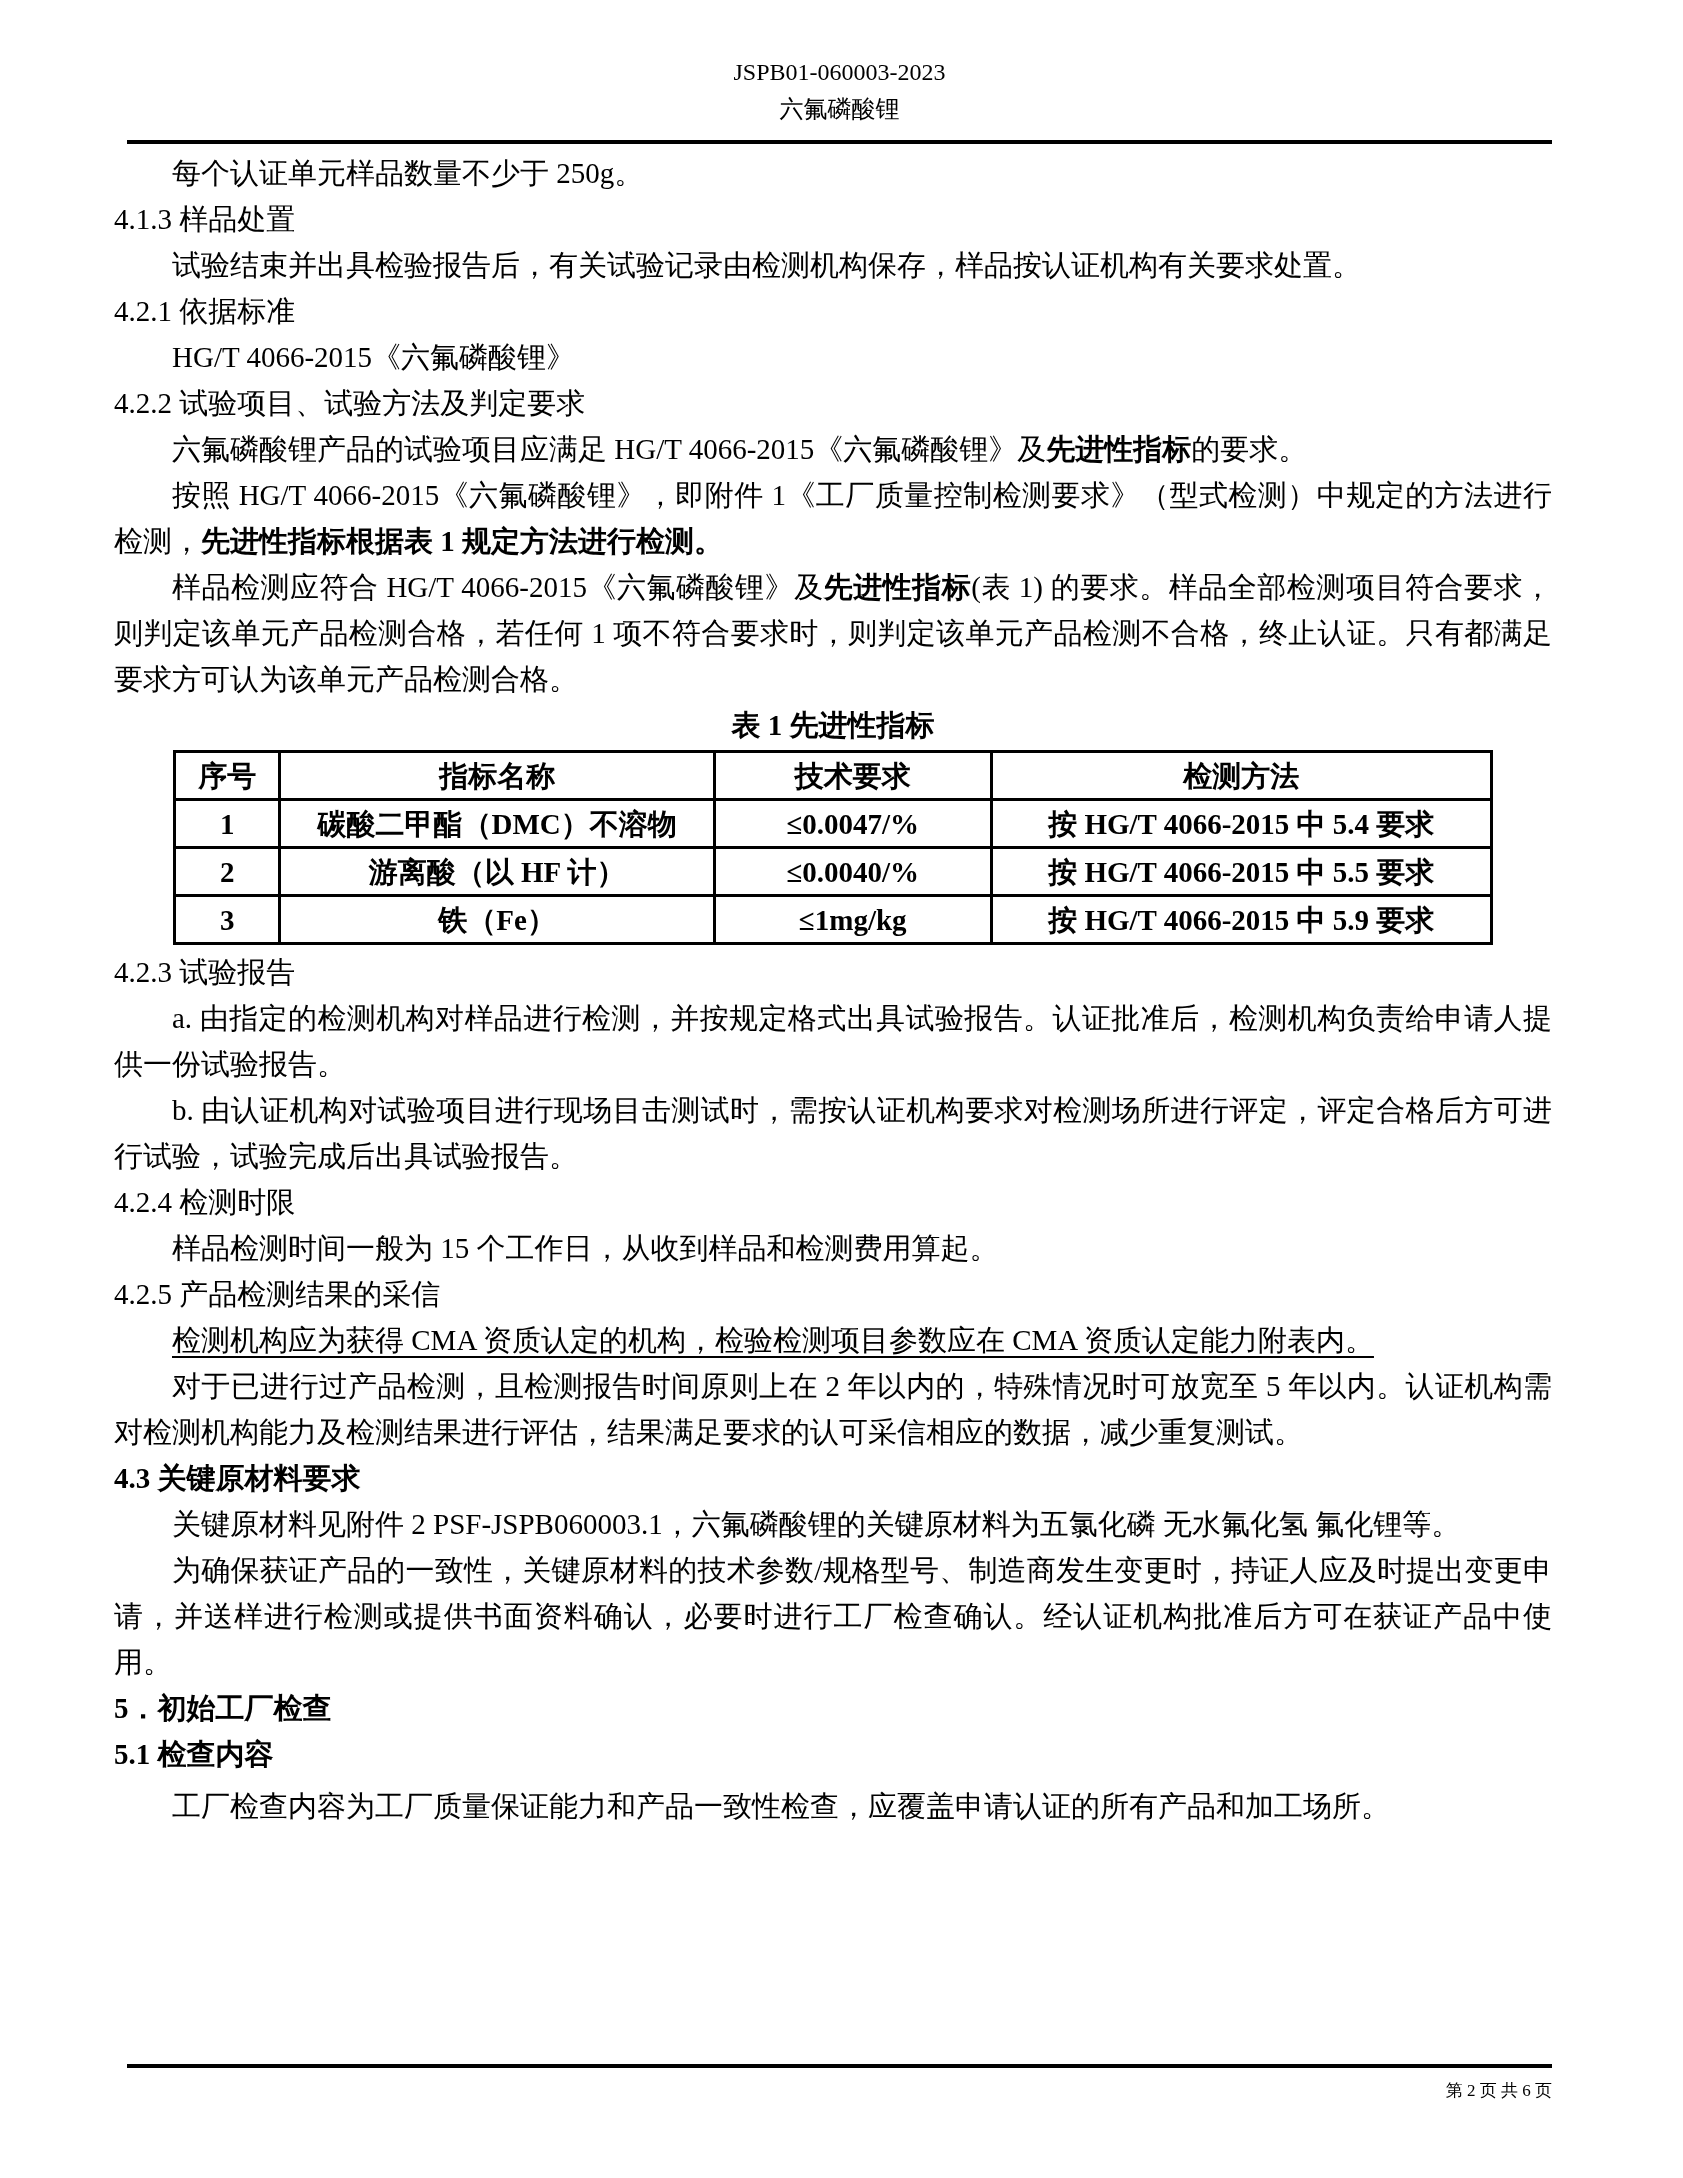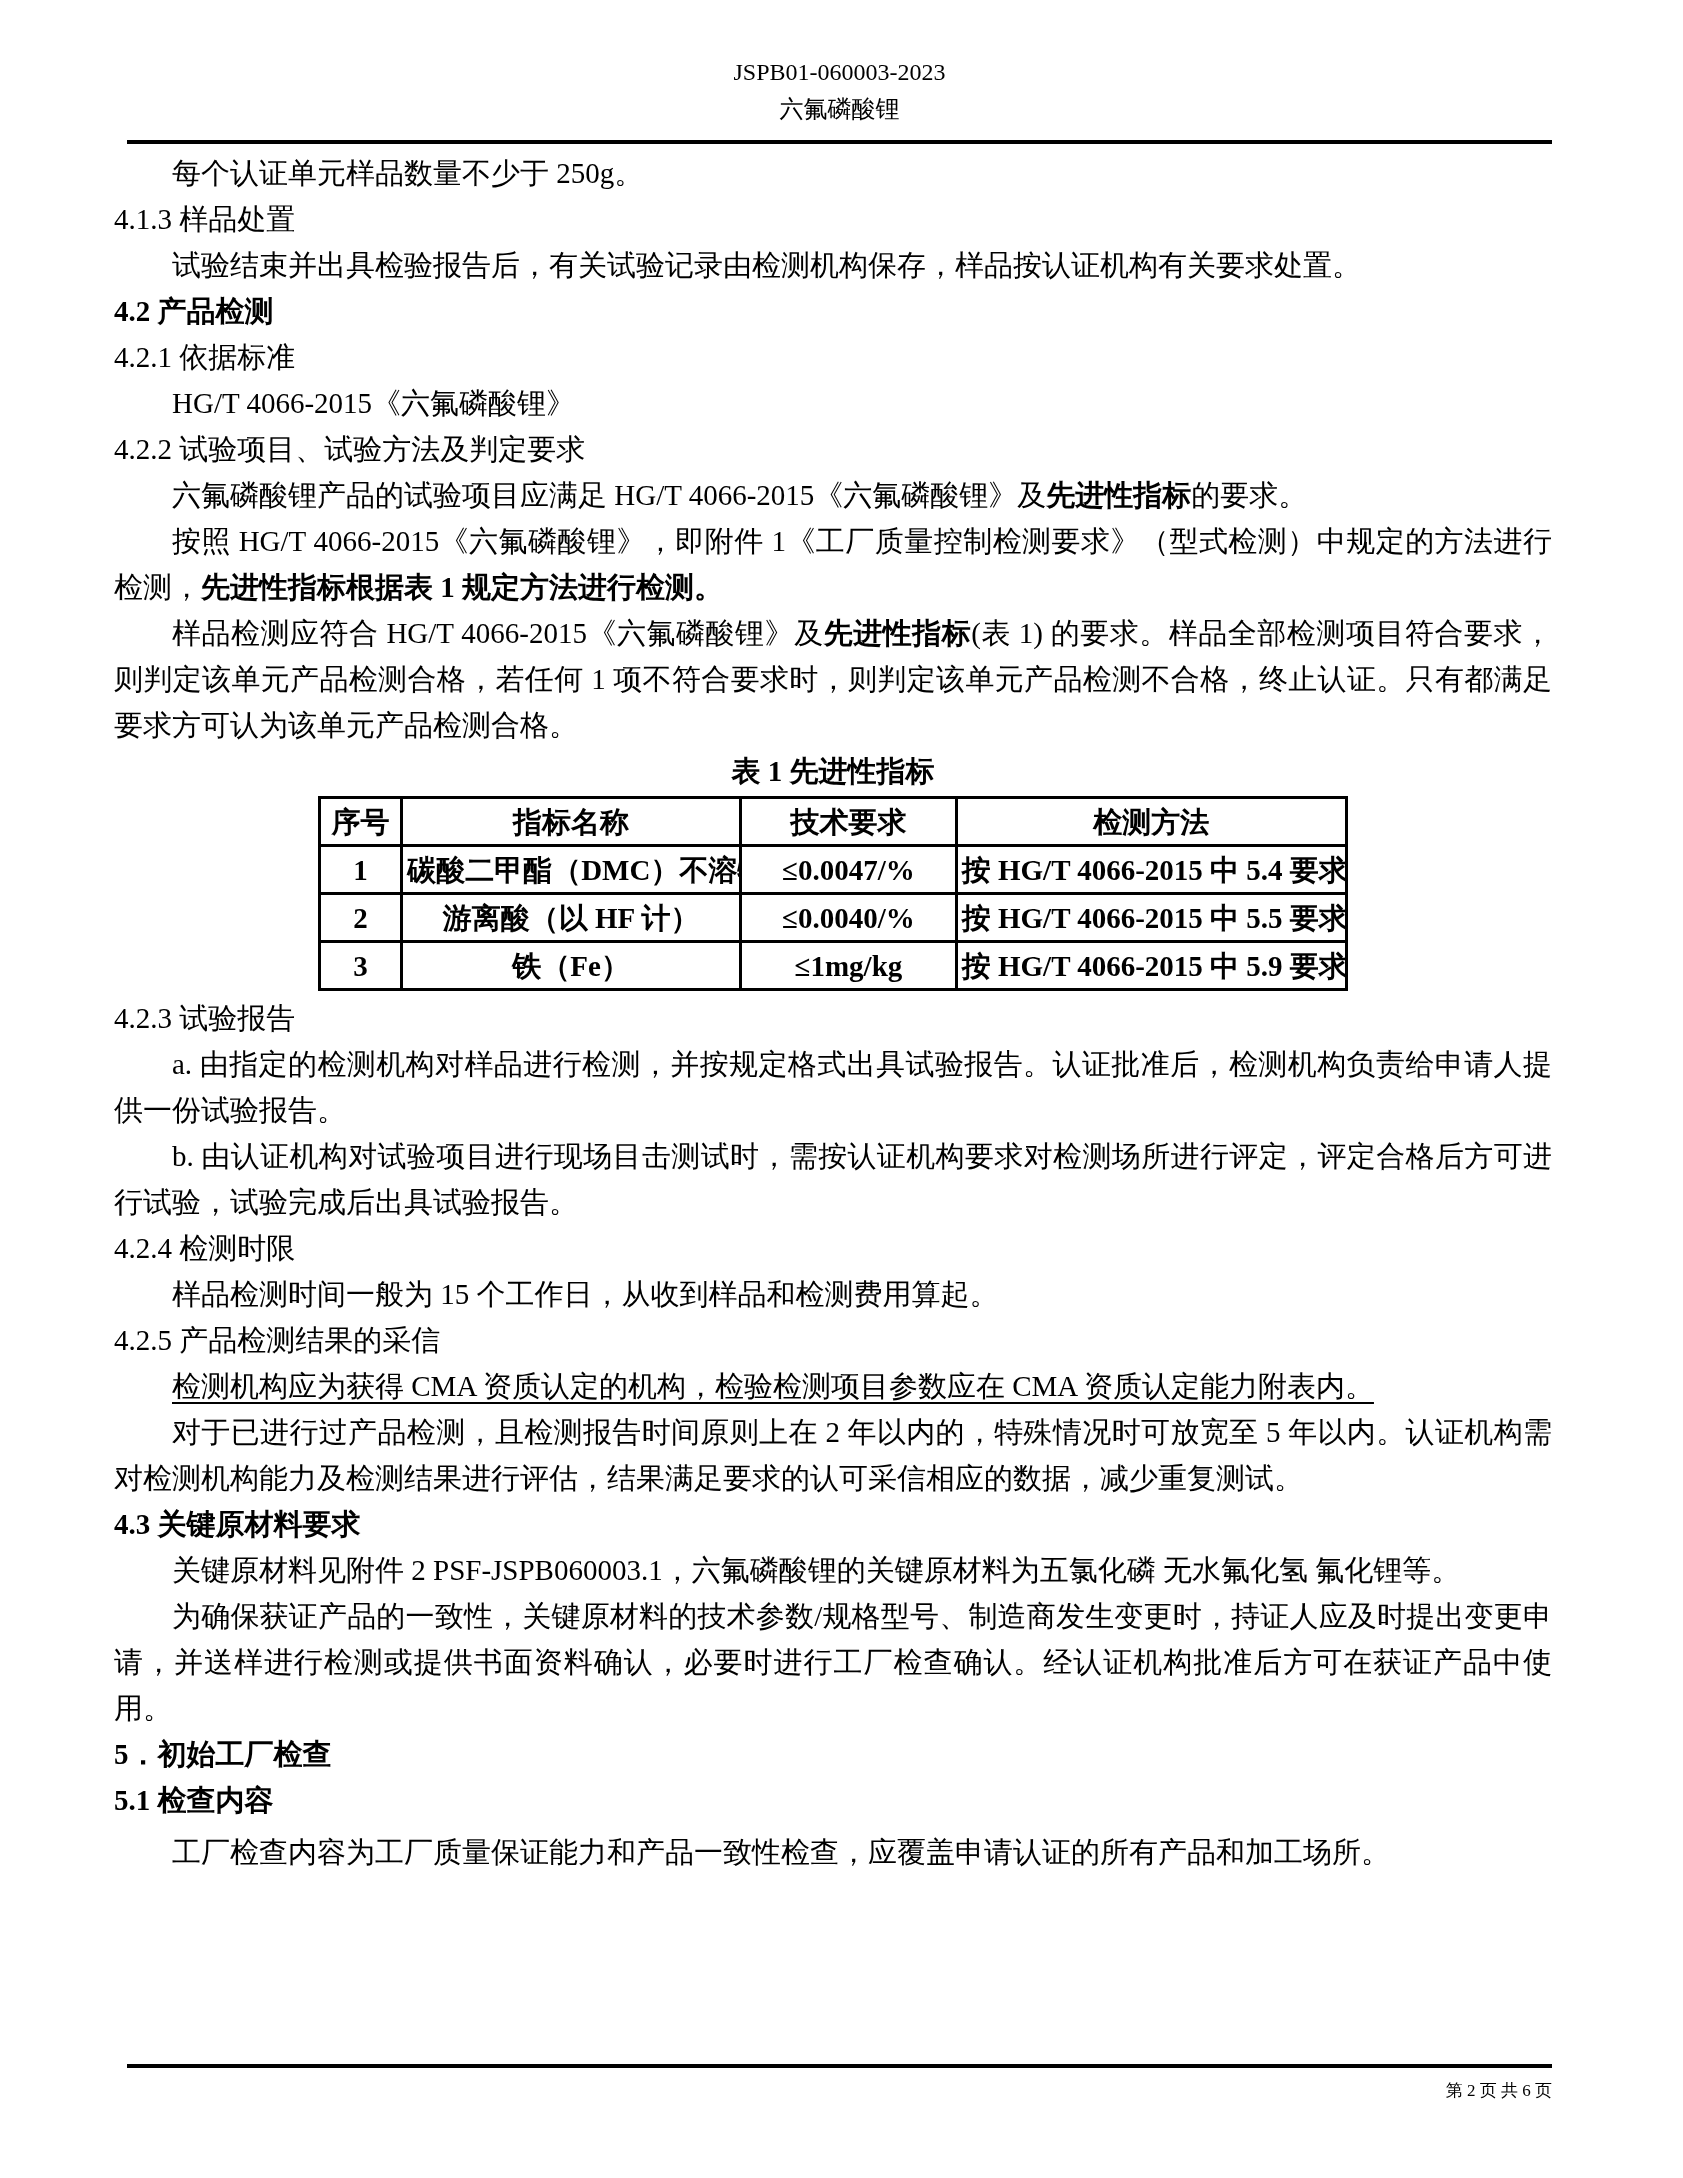--- a/index.html
+++ b/index.html
@@ -33,21 +33,21 @@
   .indent { text-indent: 2em; }
   .bold { font-weight: bold; }
   .h-sub { font-weight: normal; }
   .h-major { font-weight: bold; margin-top: 16px; margin-bottom: 10px; }
   .h-major2 { font-weight: bold; margin-top: 12px; margin-bottom: 8px; }
   .table-title { text-align: center; font-weight: bold; margin-top: 4px; }
   .underline { text-decoration: underline; text-underline-offset: 6px; }
   table.indicators {
     border-collapse: collapse;
     table-layout: fixed;
-    width: 1030px;
+    width: 1320px;
     margin: 2px auto 2px auto;
   }
   table.indicators th, table.indicators td {
     border: 3px solid #000;
     text-align: center;
     font-weight: bold;
     font-size: 29px;
     line-height: 40px;
     height: 48px;
     padding: 0 4px;
@@ -73,21 +73,20 @@
     <div>六氟磷酸锂</div>
   </header>
   <div class="header-rule"></div>
 
   <main class="doc-body">
     <p class="indent">每个认证单元样品数量不少于 250g。</p>
 
     <p class="h-sub">4.1.3 样品处置</p>
     <p class="indent">试验结束并出具检验报告后，有关试验记录由检测机构保存，样品按认证机构有关要求处置。</p>
 
-    <p class="h-major">4.2 产品检测</p>
 
     <p class="h-sub">4.2.1 依据标准</p>
     <p class="indent">HG/T 4066-2015《六氟磷酸锂》</p>
 
     <p class="h-sub">4.2.2 试验项目、试验方法及判定要求</p>
     <p class="indent"><span>六氟磷酸锂产品的试验项目应满足 HG/T 4066-2015《六氟磷酸锂》及</span><span class="bold">先进性指标</span><span>的要求。</span></p>
     <p class="indent"><span>按照 HG/T 4066-2015《六氟磷酸锂》，即附件 1《工厂质量控制检测要求》（型式检测）中规定的方法进行检测，</span><span class="bold">先进性指标根据表 1 规定方法进行检测。</span></p>
     <p class="indent"><span>样品检测应符合 HG/T 4066-2015《六氟磷酸锂》及</span><span class="bold">先进性指标</span><span>(表 1) 的要求。样品全部检测项目符合要求，则判定该单元产品检测合格，若任何 1 项不符合要求时，则判定该单元产品检测不合格，终止认证。只有都满足要求方可认为该单元产品检测合格。</span></p>
 
     <p class="table-title">表 1 先进性指标</p>

